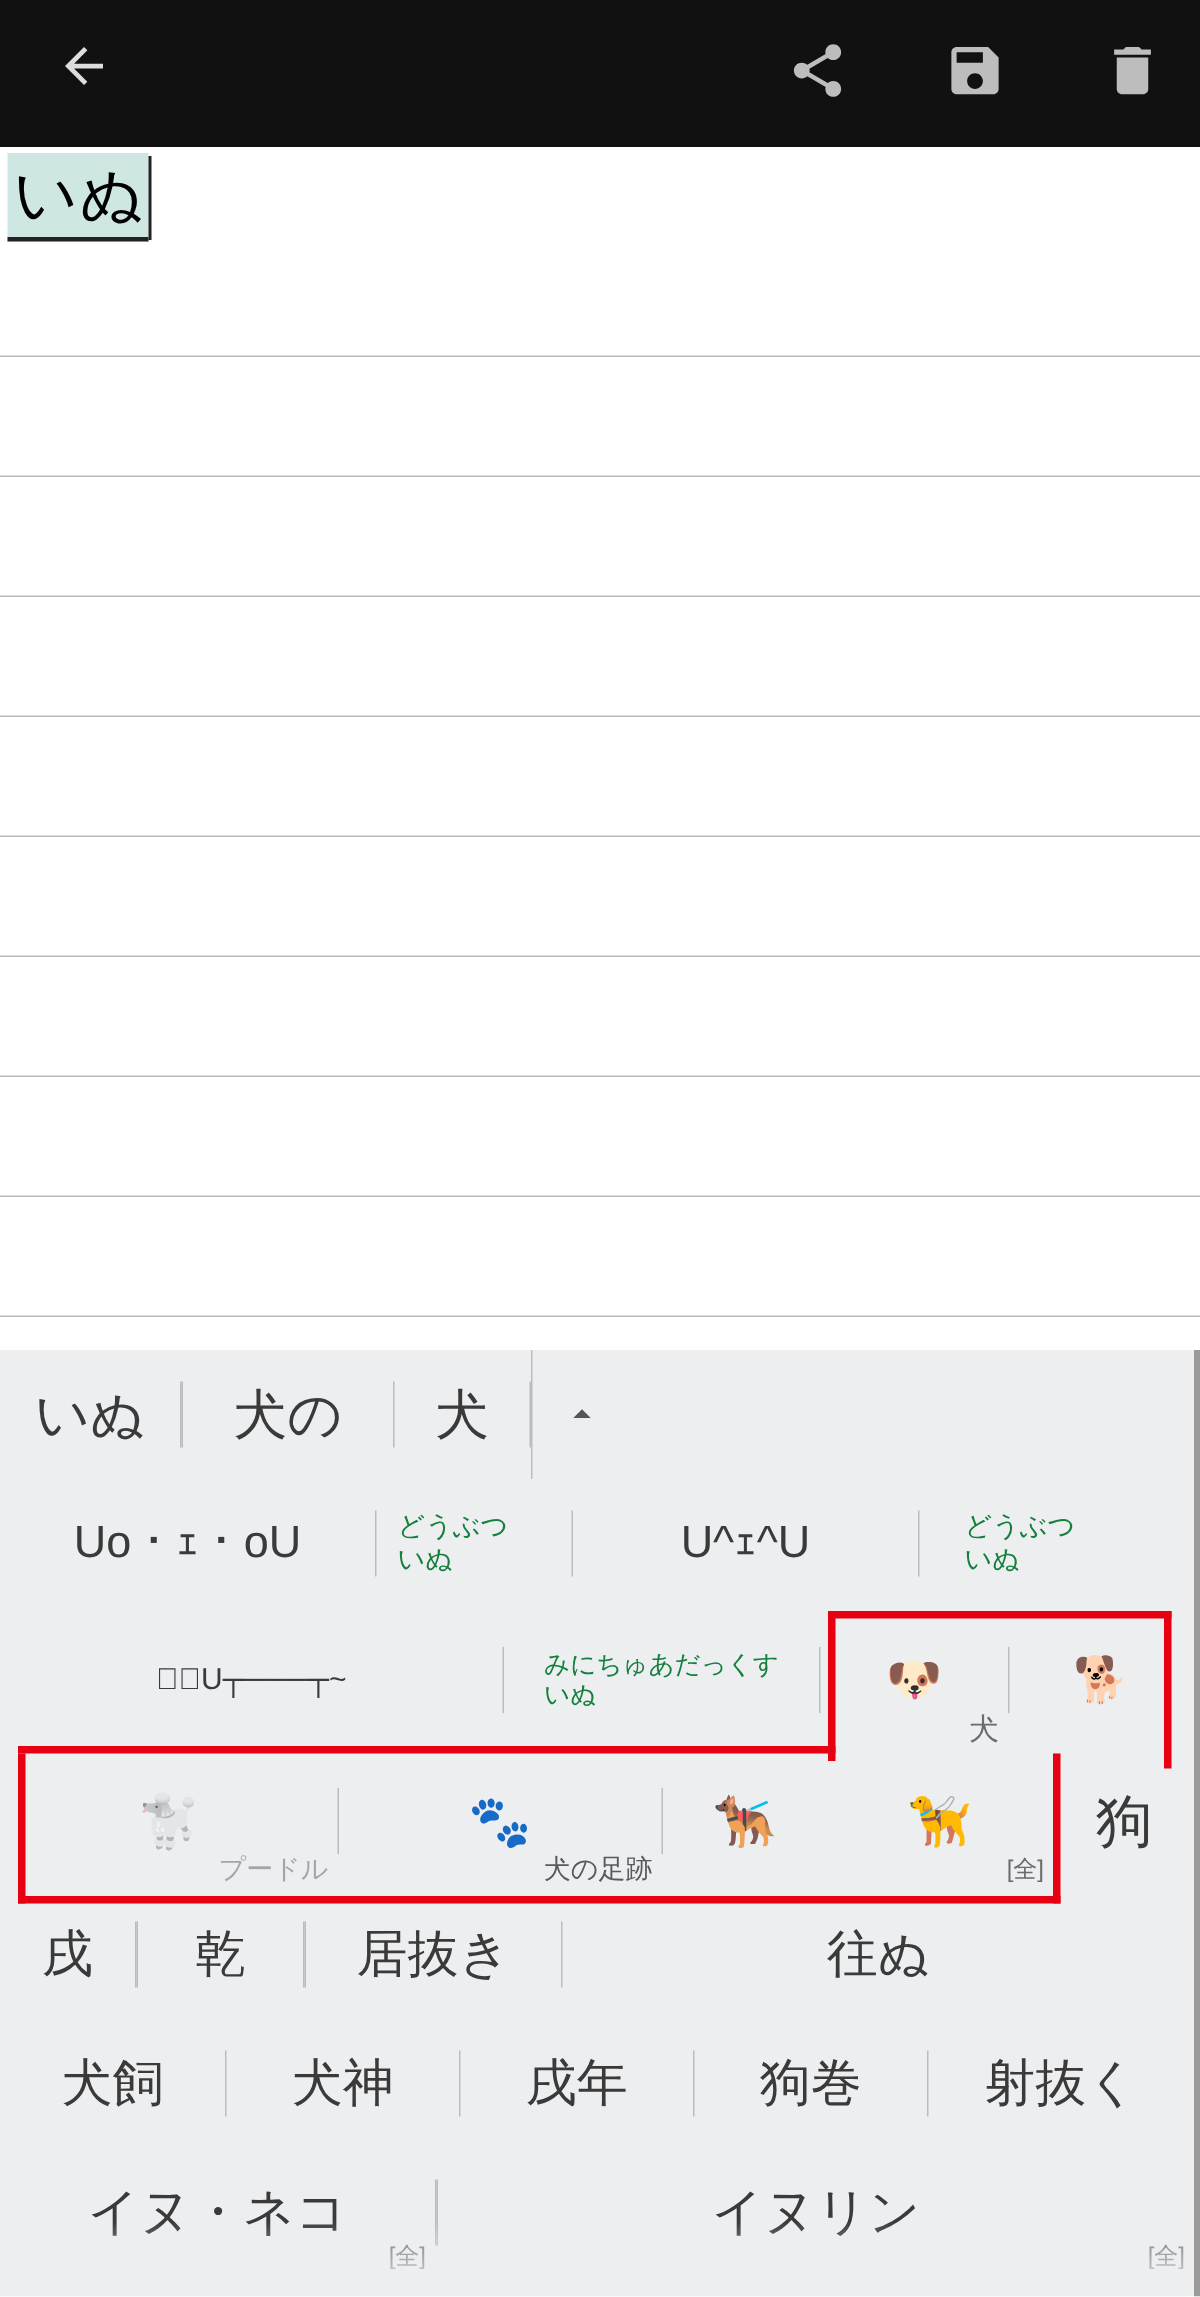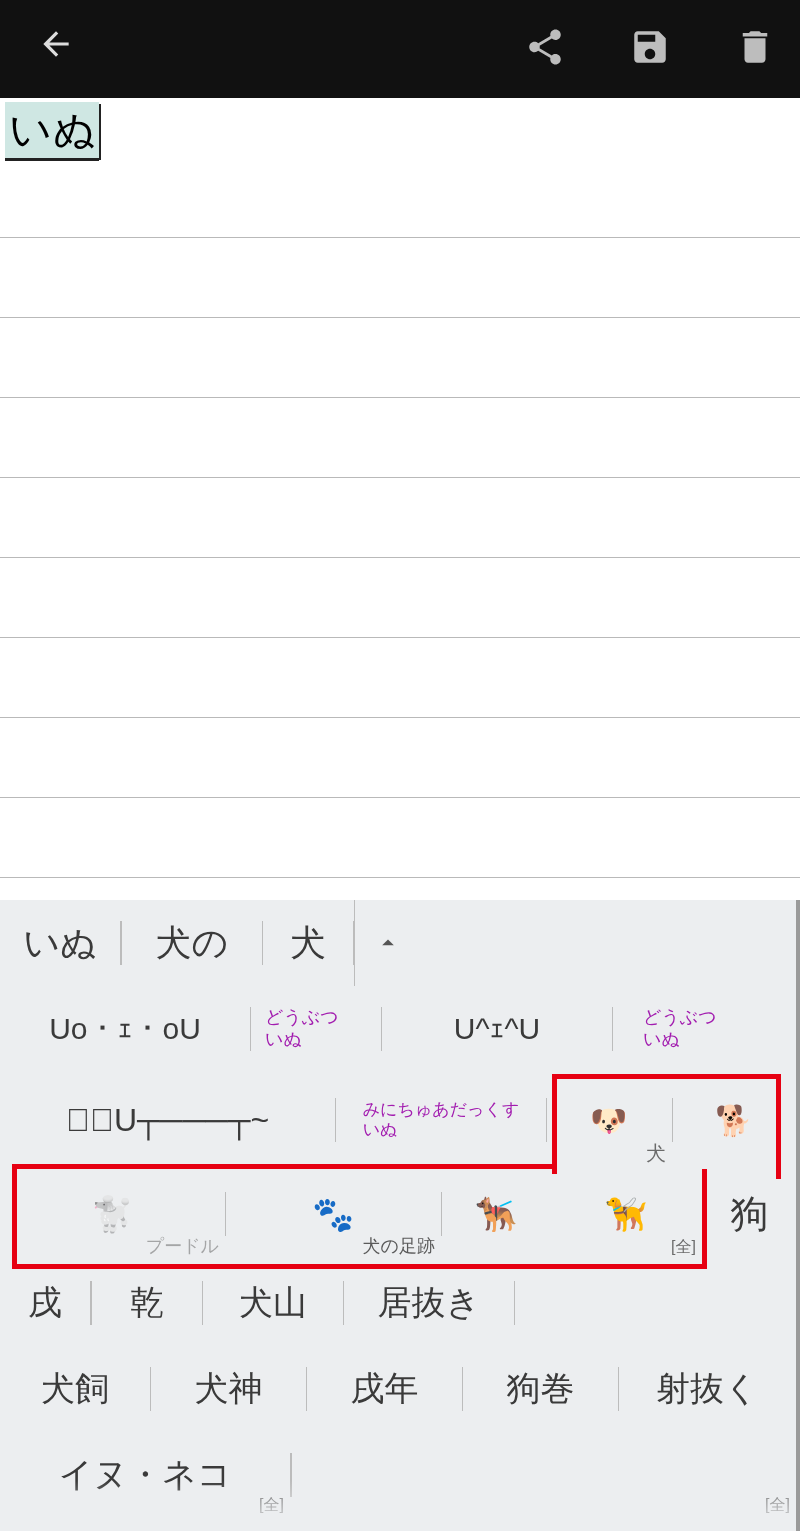--- a/index.html
+++ b/index.html
@@ -86,21 +86,21 @@
     position: absolute;
     right: 6px;
     bottom: 4px;
     font-size: 16px;
     color: #6b6b6b;
     line-height: 1.05;
     text-align: right;
   }
   .cand .sub2 {
     font-size: 18px;
-    color: #a21caf;
+    color: #15803d;
     text-align: left;
     line-height: 1.2;
   }
   .sep {
     width: 1px;
     align-self: center;
     height: 44px;
     background: #bcbcbc;
     flex: 0 0 1px;
   }
@@ -238,21 +238,21 @@
     </div>
     <div class="sep"></div>
     <div class="cand" style="width:230px">U^ｪ^U</div>
     <div class="sep"></div>
     <div class="cand" style="flex:1;justify-content:flex-start;padding-left:30px">
       <div class="sub2"><span>どうぶつ</span><br><span>いぬ</span></div>
     </div>
   </div>
 
   <div class="ime-row row3a row-kaomoji">
-    <div class="cand" style="width:335px;font-size:32px">⊂ﾟU┬───┬~</div>
+    <div class="cand" style="width:335px;font-size:20px">⊂ﾟU┬───┬~</div>
     <div class="sep"></div>
     <div class="cand" style="width:210px;justify-content:center">
       <div class="sub2" style="font-size:17px"><span>みにちゅあだっくす</span><br><span>いぬ</span></div>
     </div>
     <div class="sep"></div>
     <div class="cand emoji" style="width:125px">
       <span>🐶</span>
       <span class="sub" style="font-size:20px">犬</span>
     </div>
     <div class="sep"></div>
@@ -278,24 +278,24 @@
     <div class="sep"></div>
     <div class="cand" style="flex:1;font-size:38px">狗</div>
   </div>
 
   <div class="ime-row">
     <div class="cand" style="width:90px">戌</div>
       <div class="sep"></div>
       <div class="sep"></div>
     <div class="cand" style="width:110px">乾</div>
       <div class="sep"></div>
-    <div class="cand" style="width:140px">犬山</div>
       <div class="sep"></div>
     <div class="cand" style="width:170px">居抜き</div>
       <div class="sep"></div>
+    <div class="cand" style="flex:1">往ぬ</div>
   </div>
 
   <div class="ime-row">
     <div class="cand" style="width:150px">犬飼</div>
       <div class="sep"></div>
     <div class="cand" style="width:155px">犬神</div>
       <div class="sep"></div>
     <div class="cand" style="width:155px">戌年</div>
       <div class="sep"></div>
     <div class="cand" style="width:155px">狗巻</div>
@@ -304,18 +304,19 @@
   </div>
 
   <div class="ime-row">
     <div class="cand" style="width:290px">
       <span>イヌ・ネコ</span>
         <span class="sub">[全]</span>
     </div>
       <div class="sep"></div>
       <div class="sep"></div>
     <div class="cand" style="flex:1">
+      <span>イヌリン</span>
         <span class="sub">[全]</span>
     </div>
   </div>
 
   <div class="fade-bottom"></div>
 </div>
 
 </body></html>

